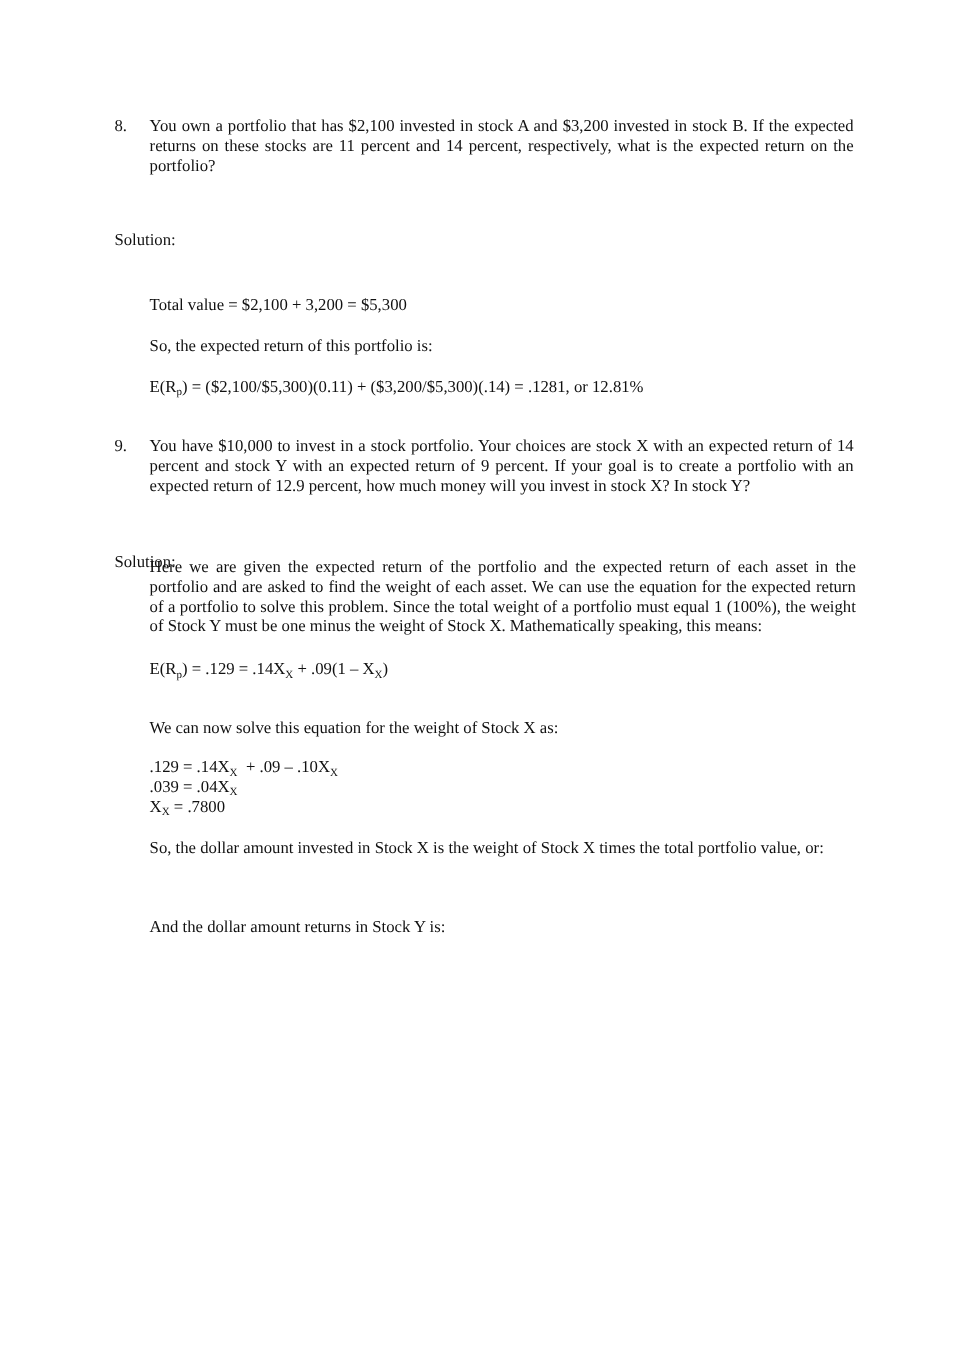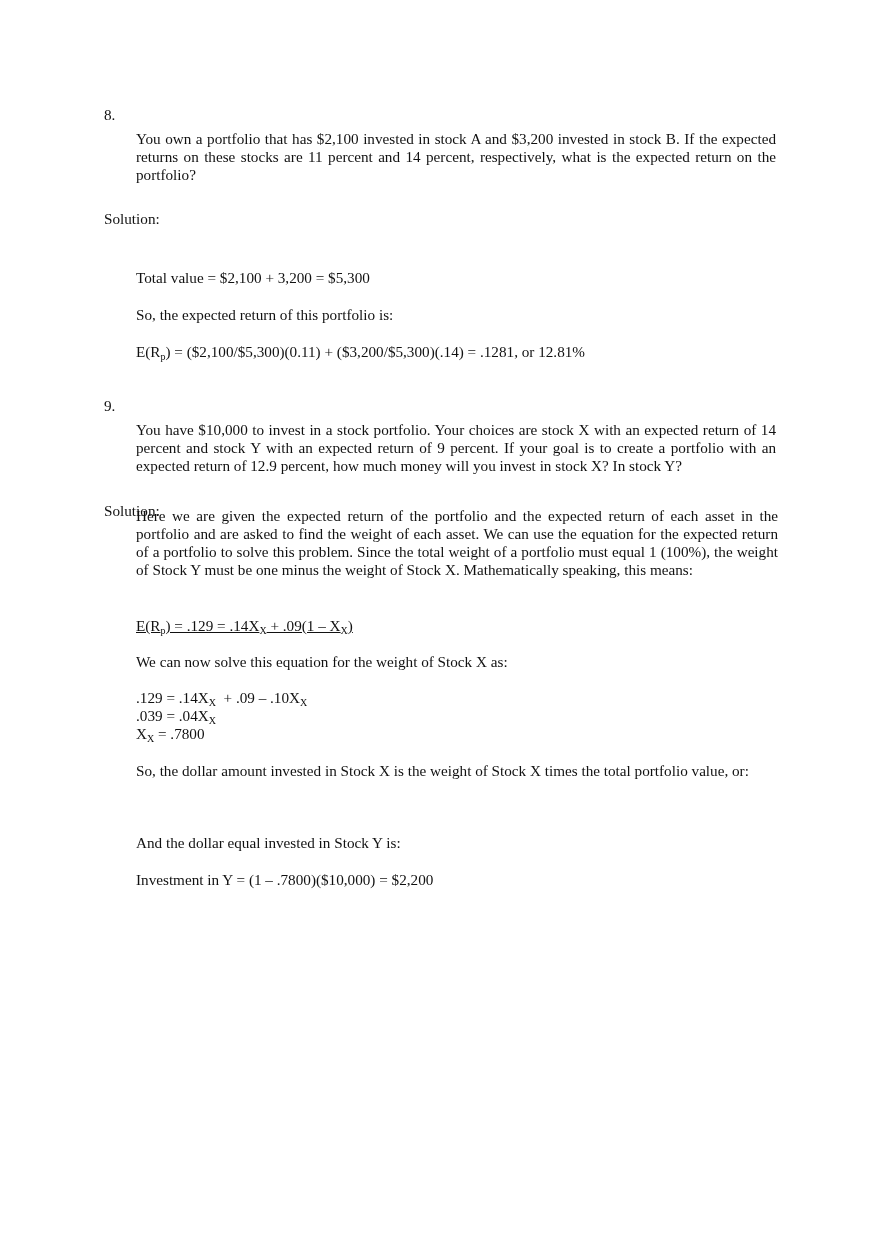--- a/index.html
+++ b/index.html
@@ -4,21 +4,21 @@
 <style>
   html, body { margin: 0; padding: 0; background: #ffffff; }
   body {
     width: 880px; height: 1247px; position: relative; overflow: hidden;
     font-family: "Liberation Serif", "DejaVu Serif", serif;
     font-size: 15.2px; line-height: 18px; color: #111;
   }
   .page { position: absolute; left: 0; top: 0; width: 880px; height: 1247px; }
   .q { position: absolute; left: 104px; width: 672px; }
   .q .num { position: absolute; left: 0; top: 0; }
-  .q .qtext { margin-left: 32px; text-align: justify; margin-top: 24px; }
+  .q .qtext { margin-left: 32px; text-align: justify; }
   .sol-label { position: absolute; left: 104px; margin-top: 32px; }
   .ind { position: absolute; left: 136px; width: 642px; }
   .just { text-align: justify; }
   sub { font-size: 10px; line-height: 0; vertical-align: -3px; }
   .eqlines div { height: 18px; }
 </style>
 </head>
 <body>
 
 <div class="page">
@@ -31,24 +31,23 @@
   <div class="ind" style="top:269px;font-family:Liberation Serif, serif;">Total value = $2,100 + 3,200 = $5,300</div>
   <div class="ind" style="top:306px;">So, the expected return of this portfolio is:</div>
   <div class="ind" style="top:343px;"><span>E(R</span><sub>p</sub><span>) = ($2,100/$5,300)(0.11) + ($3,200/$5,300)(.14) = .1281, or 12.81%</span></div>
 
   <div class="q" style="top:397px;">
     <span class="num">9.</span>
     <div class="qtext">You have $10,000 to invest in a stock portfolio. Your choices are stock X with an expected return of 14 percent and stock Y with an expected return of 9 percent. If your goal is to create a portfolio with an expected return of 12.9 percent, how much money will you invest in stock X? In stock Y?</div>
   </div>
   <div class="sol-label" style="top:470px;">Solution:</div>
   <div class="ind just" style="top:507px;">Here we are given the expected return of the portfolio and the expected return of each asset in the portfolio and are asked to find the weight of each asset. We can use the equation for the expected return of a portfolio to solve this problem. Since the total weight of a portfolio must equal 1 (100%), the weight of Stock Y must be one minus the weight of Stock X. Mathematically speaking, this means:</div>
-  <div class="ind" style="top:617px;text-decoration:underline;"><span>E(R</span><sub>p</sub><span>) = .129 = .14X</span><sub>X</sub><span> + .09(1 – X</span><sub>X</sub><span>)</span></div>
+  <div class="ind" style="top:600px;"><span>E(R</span><sub>p</sub><span>) = .129 = .14X</span><sub>X</sub><span> + .09(1 – X</span><sub>X</sub><span>)</span></div>
   <div class="ind" style="top:653px;">We can now solve this equation for the weight of Stock X as:</div>
   <div class="ind eqlines" style="top:689px;">
     <div><span>.129 = .14X</span><sub>X</sub><span style="white-space:pre">  + .09 – .10X</span><sub>X</sub></div>
     <div><span>.039 = .04X</span><sub>X</sub></div>
     <div><span>X</span><sub>X</sub><span> = .7800</span></div>
   </div>
   <div class="ind" style="top:762px;">So, the dollar amount invested in Stock X is the weight of Stock X times the total portfolio value, or:</div>
-  <div class="ind" style="top:834px;">And the dollar equal invested in Stock Y is:</div>
-  <div class="ind" style="top:871px;">Investment in Y = (1 – .7800)($10,000) = $2,200</div>
+  <div class="ind" style="top:834px;">And the dollar amount returns in Stock Y is:</div>
 
 </div>
 
 </body></html>

